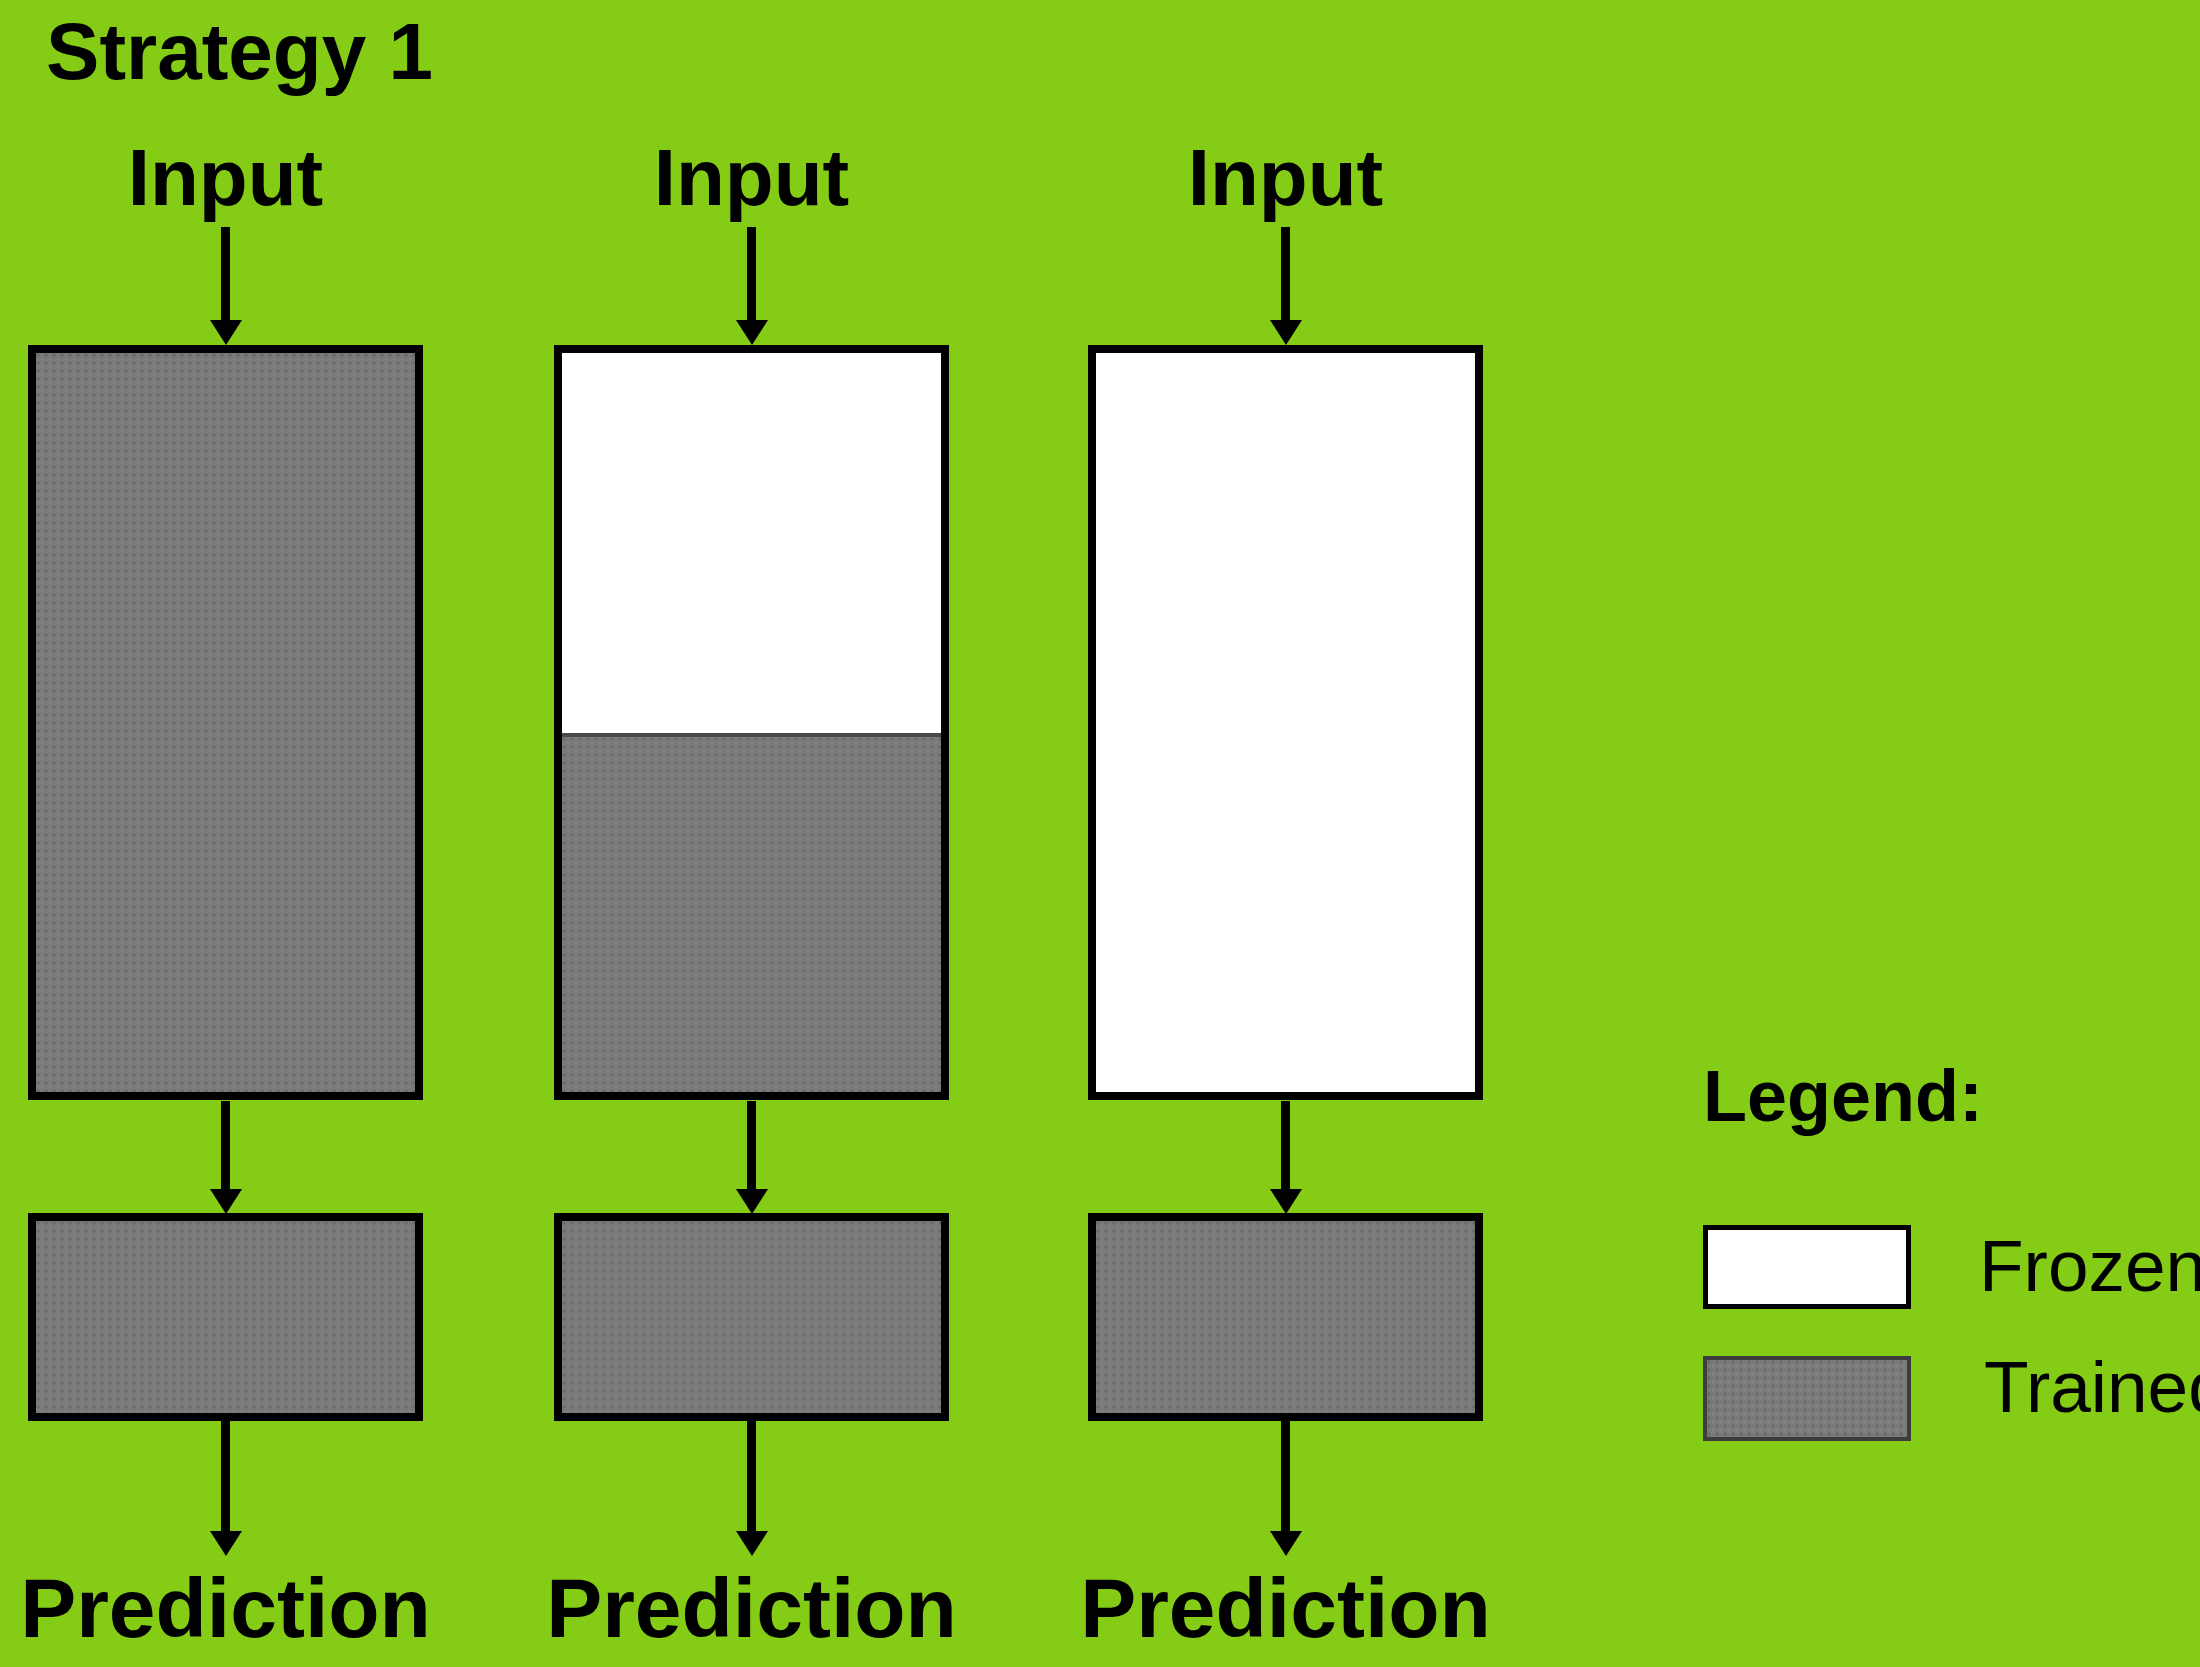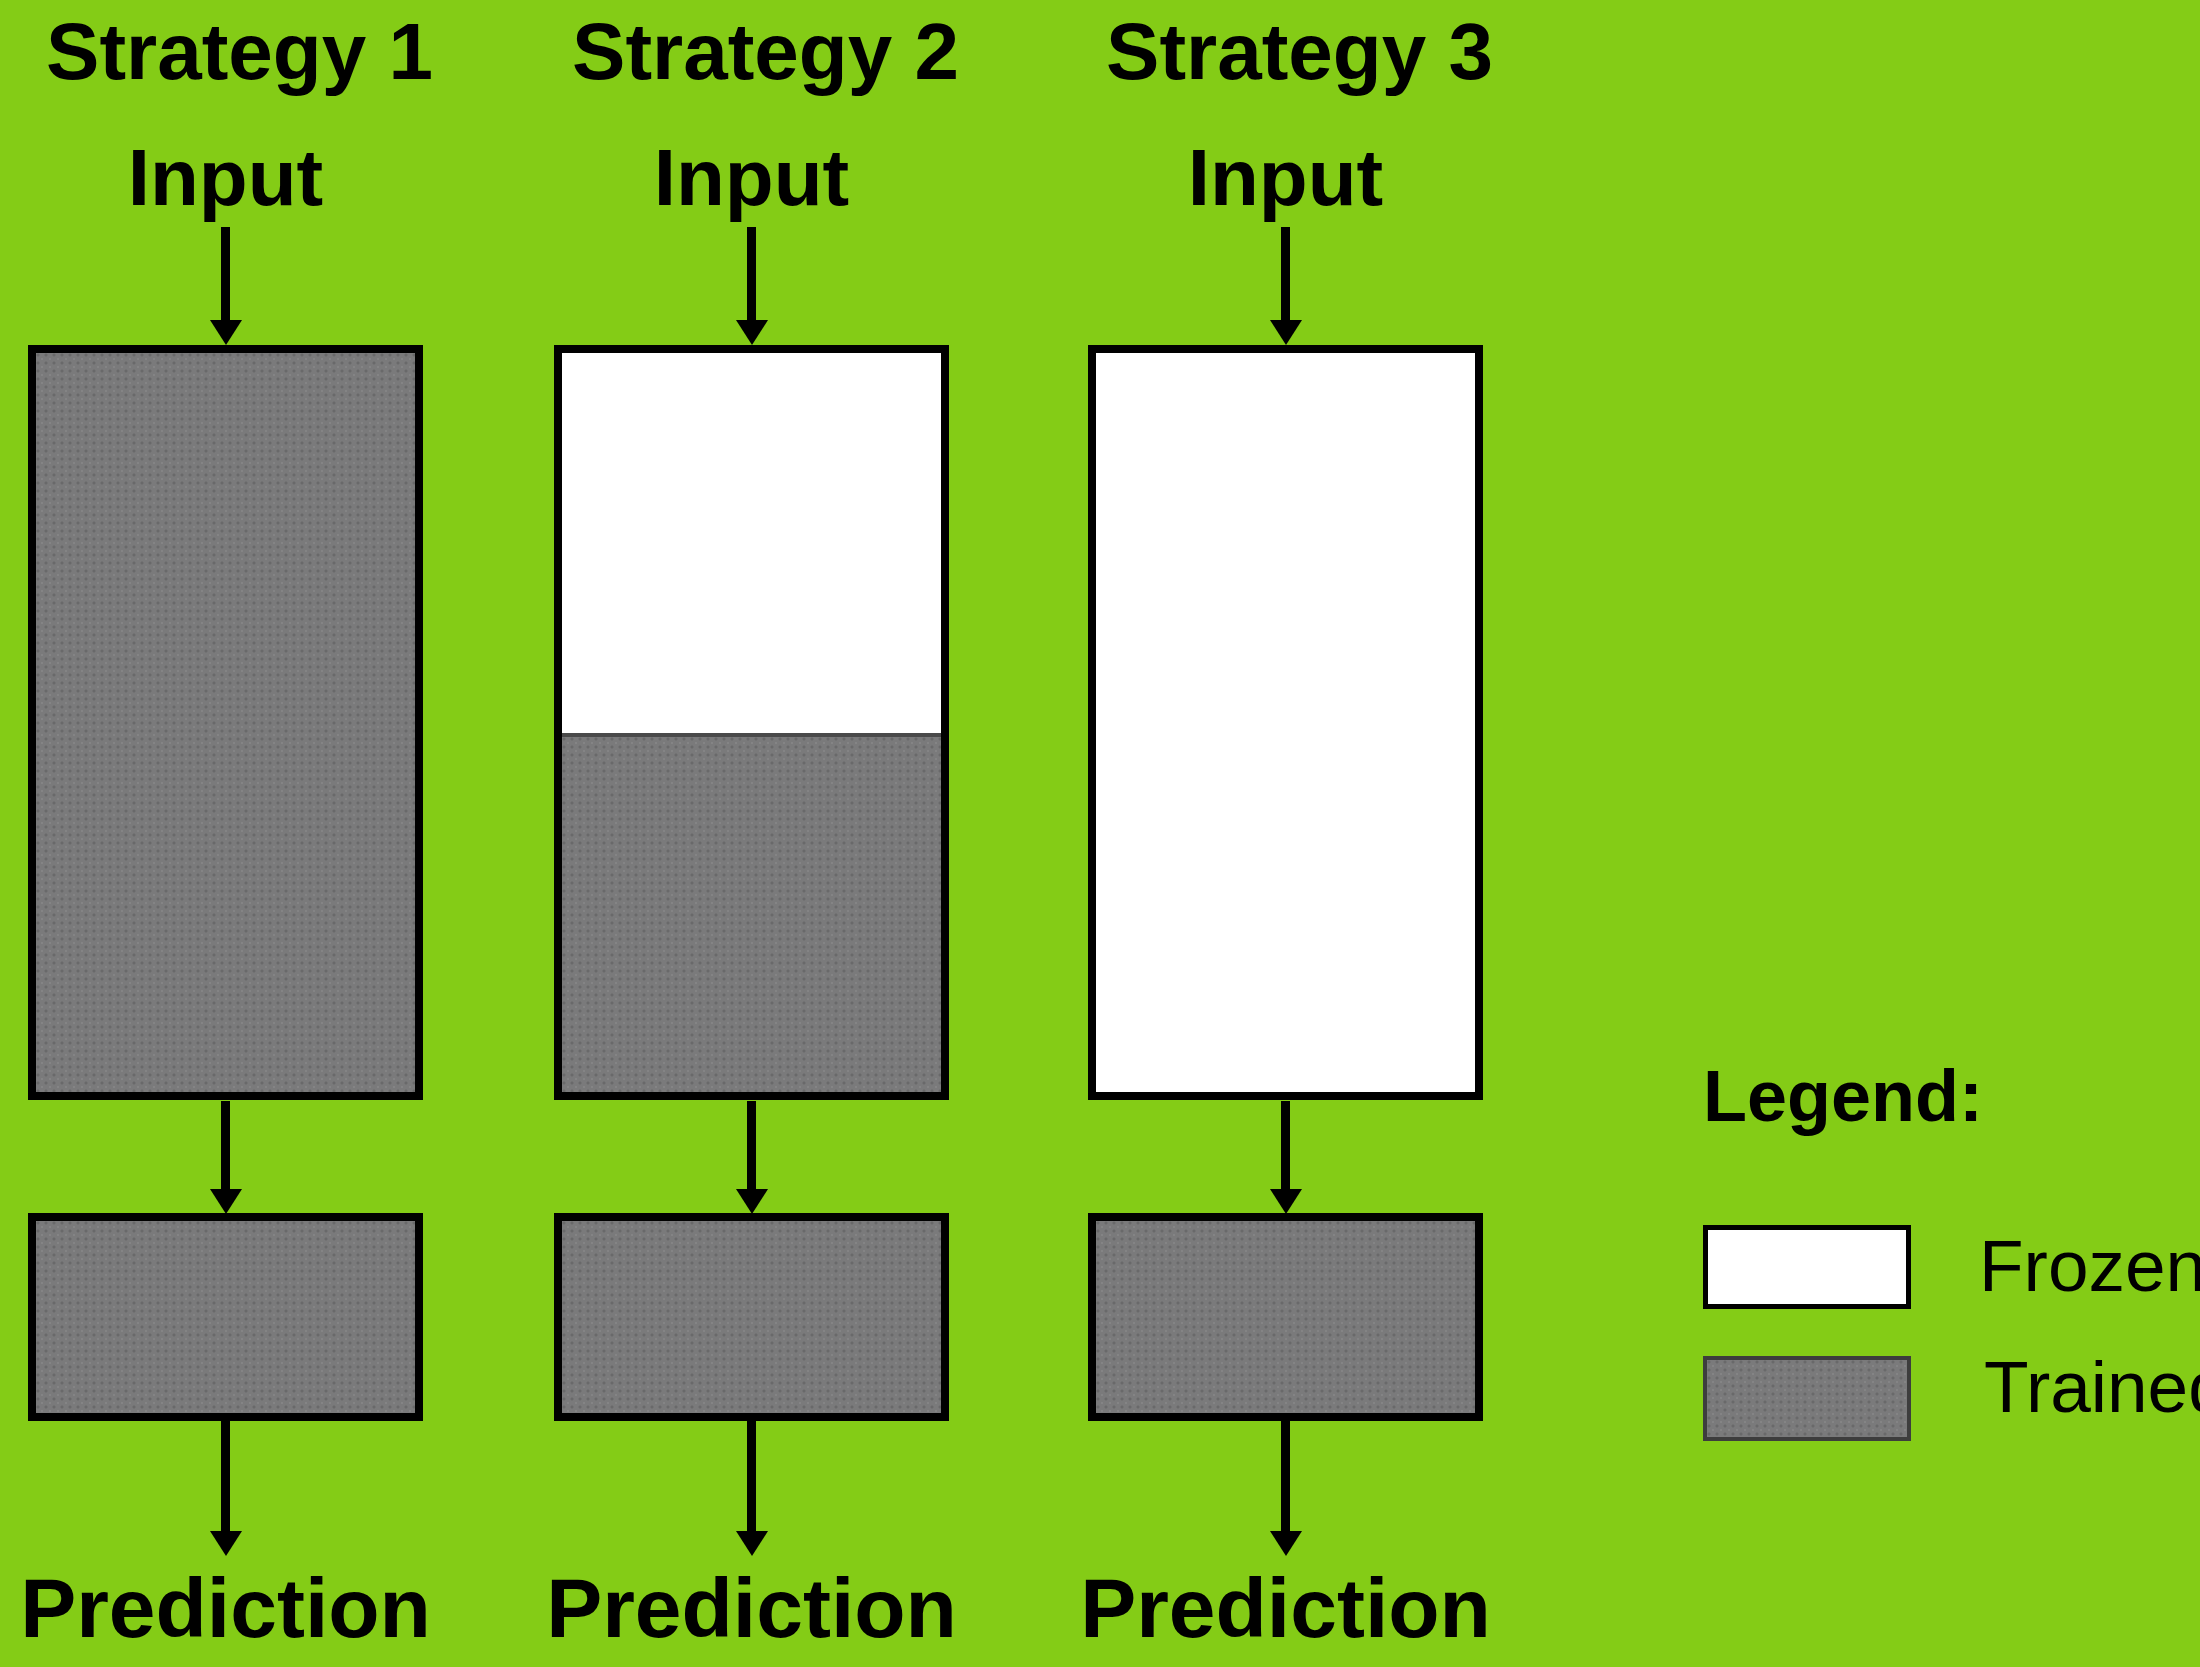--- a/index.html
+++ b/index.html
@@ -194,21 +194,20 @@
 
     <div class="a-bottom">
       <div class="arrow-shaft"></div>
       <div class="arrow-head"></div>
     </div>
 
     <div class="prediction-label">Prediction</div>
   </div>
 
   <div class="col c2">
-    <div class="title-label">Strategy 2</div>
     <div class="input-label">Input</div>
 
     <div class="a-input">
       <div class="arrow-shaft"></div>
       <div class="arrow-head"></div>
     </div>
 
     <div class="big-box">
       <div class="half-trained-bottom"></div>
     </div>
@@ -222,21 +221,20 @@
 
     <div class="a-bottom">
       <div class="arrow-shaft"></div>
       <div class="arrow-head"></div>
     </div>
 
     <div class="prediction-label">Prediction</div>
   </div>
 
   <div class="col c3">
-    <div class="title-label">Strategy 3</div>
     <div class="input-label">Input</div>
 
     <div class="a-input">
       <div class="arrow-shaft"></div>
       <div class="arrow-head"></div>
     </div>
 
     <div class="big-box"></div>
 
     <div class="a-mid">

